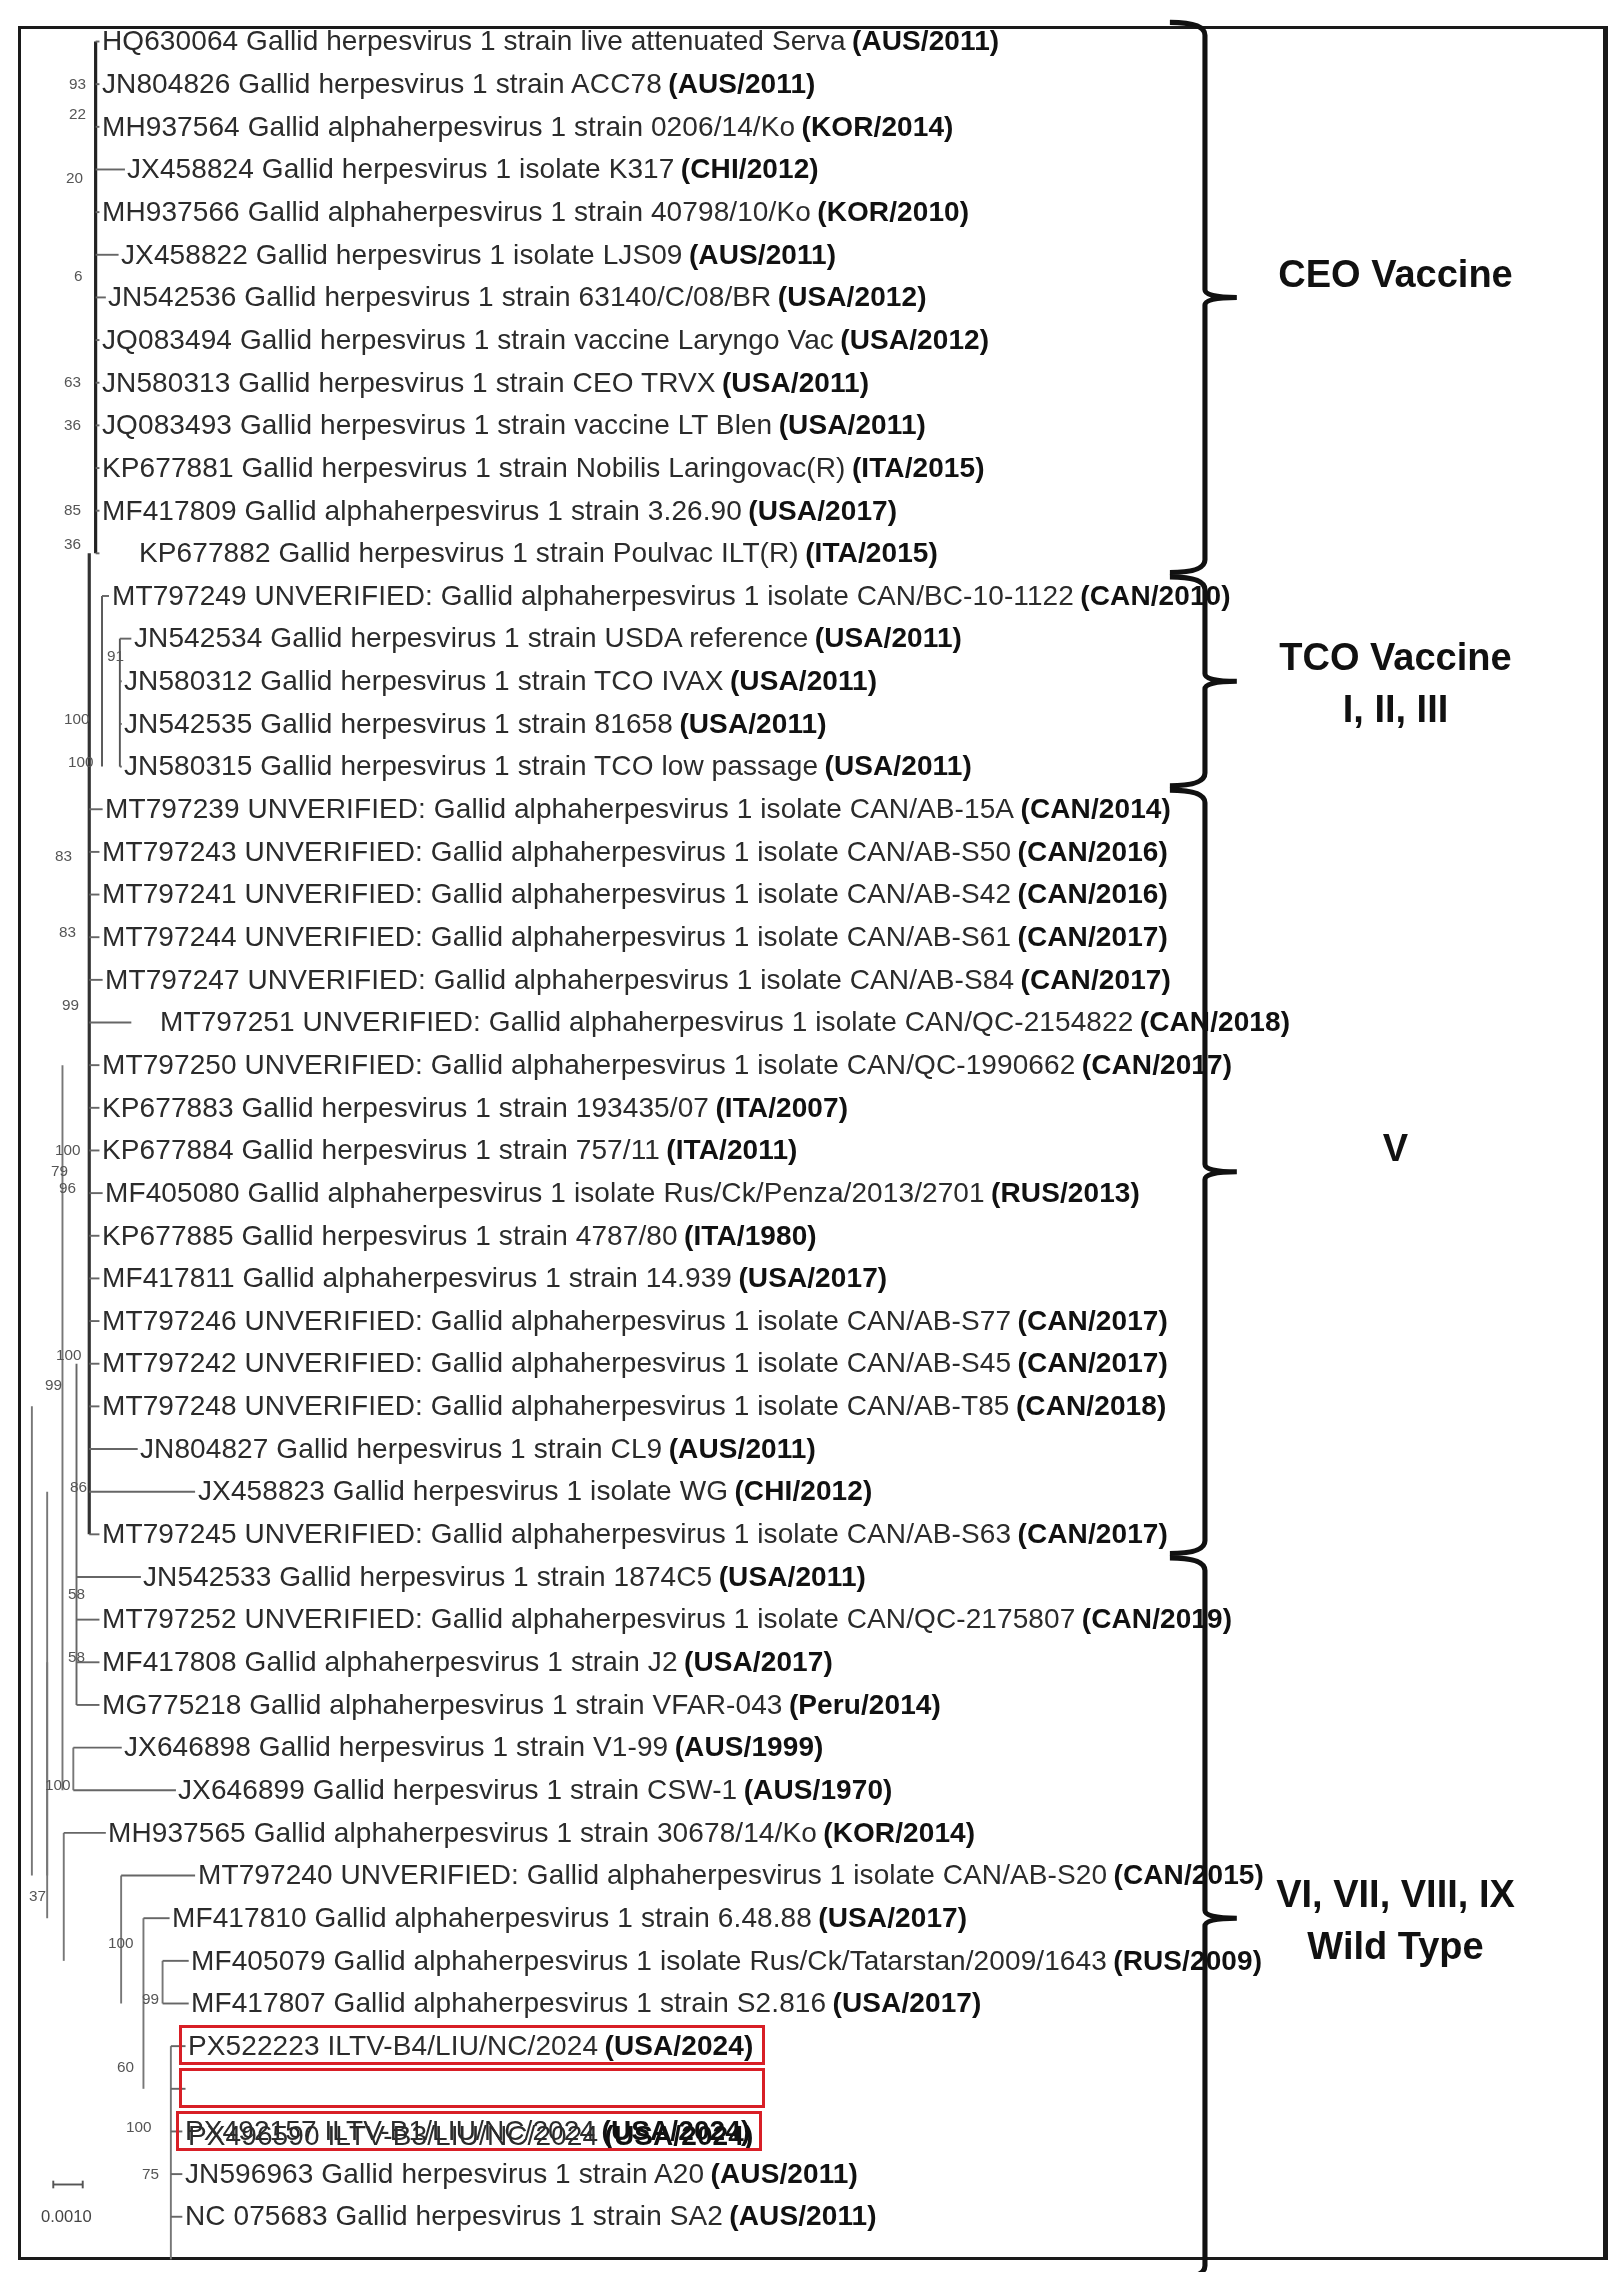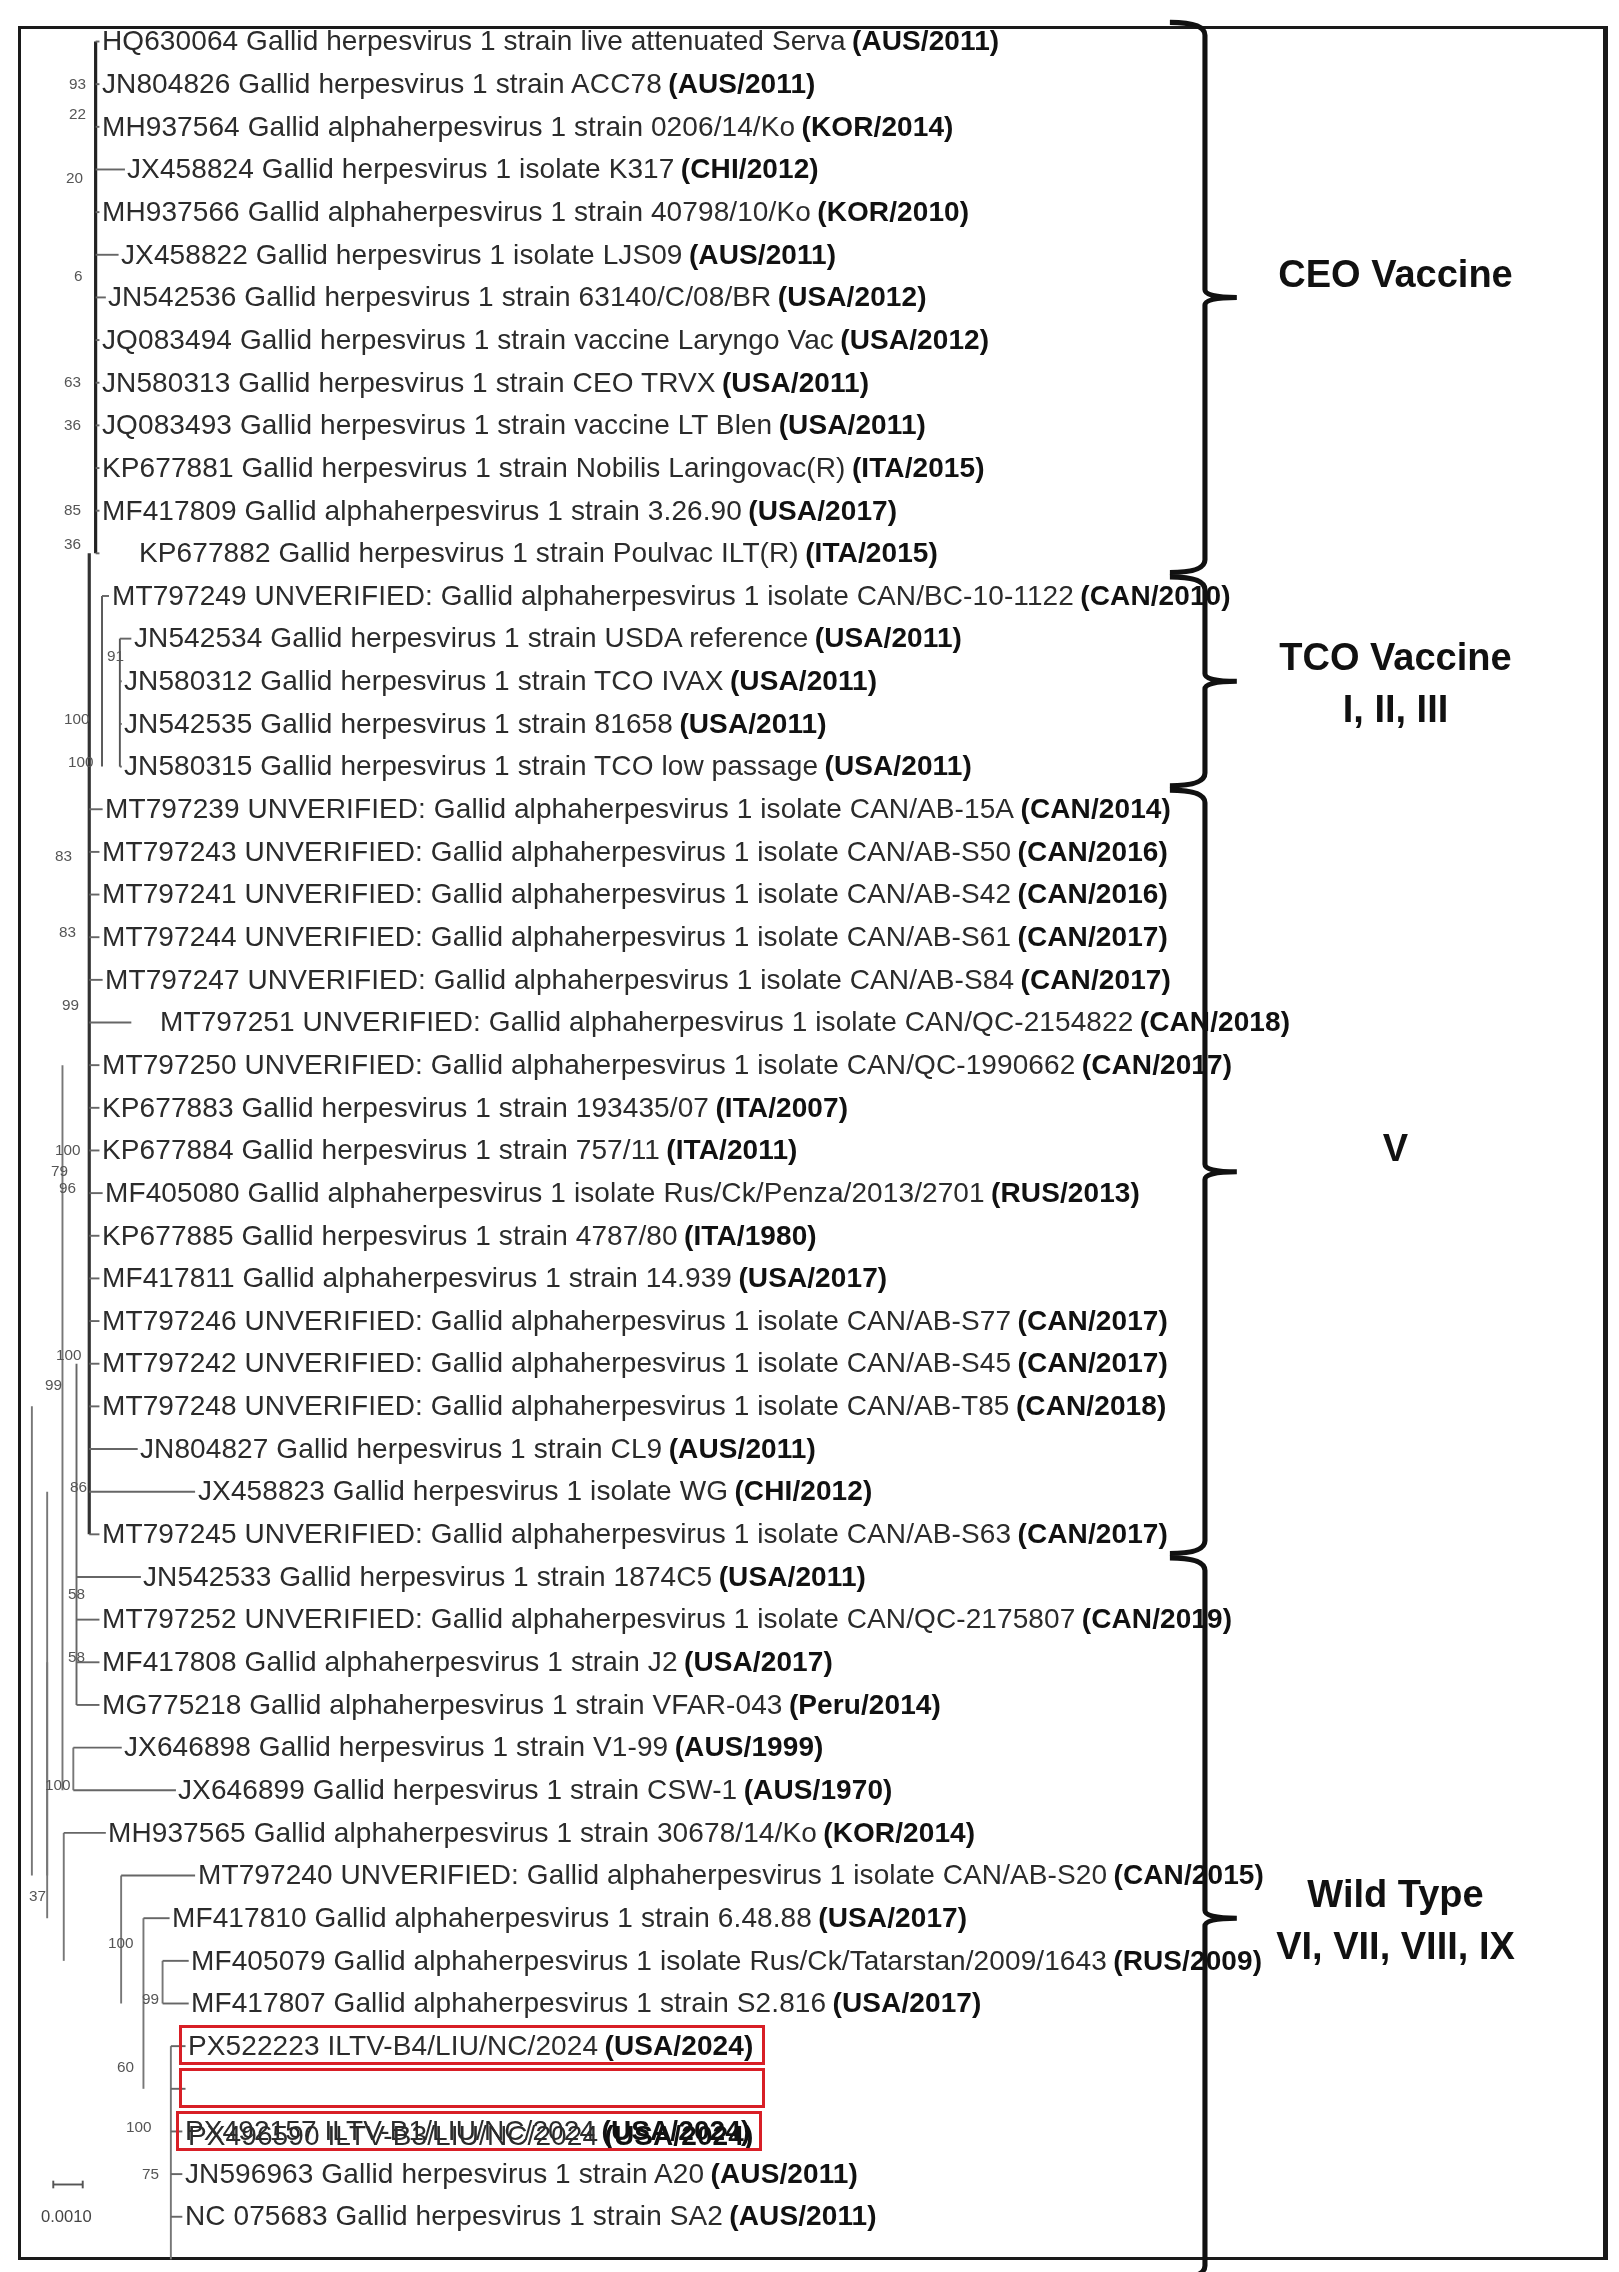--- a/index.html
+++ b/index.html
@@ -185,22 +185,22 @@
       <div>CEO Vaccine</div>
     </div>
     <div class="group-label" style="left: 1198px; top: 631px;">
       <div>TCO Vaccine</div>
       <div>I, II, III</div>
     </div>
     <div class="group-label" style="left: 1198px; top: 1122px;">
       <div>V</div>
     </div>
     <div class="group-label" style="left: 1198px; top: 1868px;">
+      <div>VI, VII, VIII, IX</div>
       <div>Wild Type</div>
-      <div>VI, VII, VIII, IX</div>
     </div>
   </div>
 
 <div style="position:absolute;left:52px;top:2180px;width:32px;height:9px;">
   <svg width="32" height="9" viewBox="0 0 50 14">
       <line x1="2" y1="7" x2="48" y2="7" stroke="#555" stroke-width="3"></line>
       <line x1="2" y1="1" x2="2" y2="13" stroke="#555" stroke-width="3"></line>
       <line x1="48" y1="1" x2="48" y2="13" stroke="#555" stroke-width="3"></line>
     </svg>
 </div>

